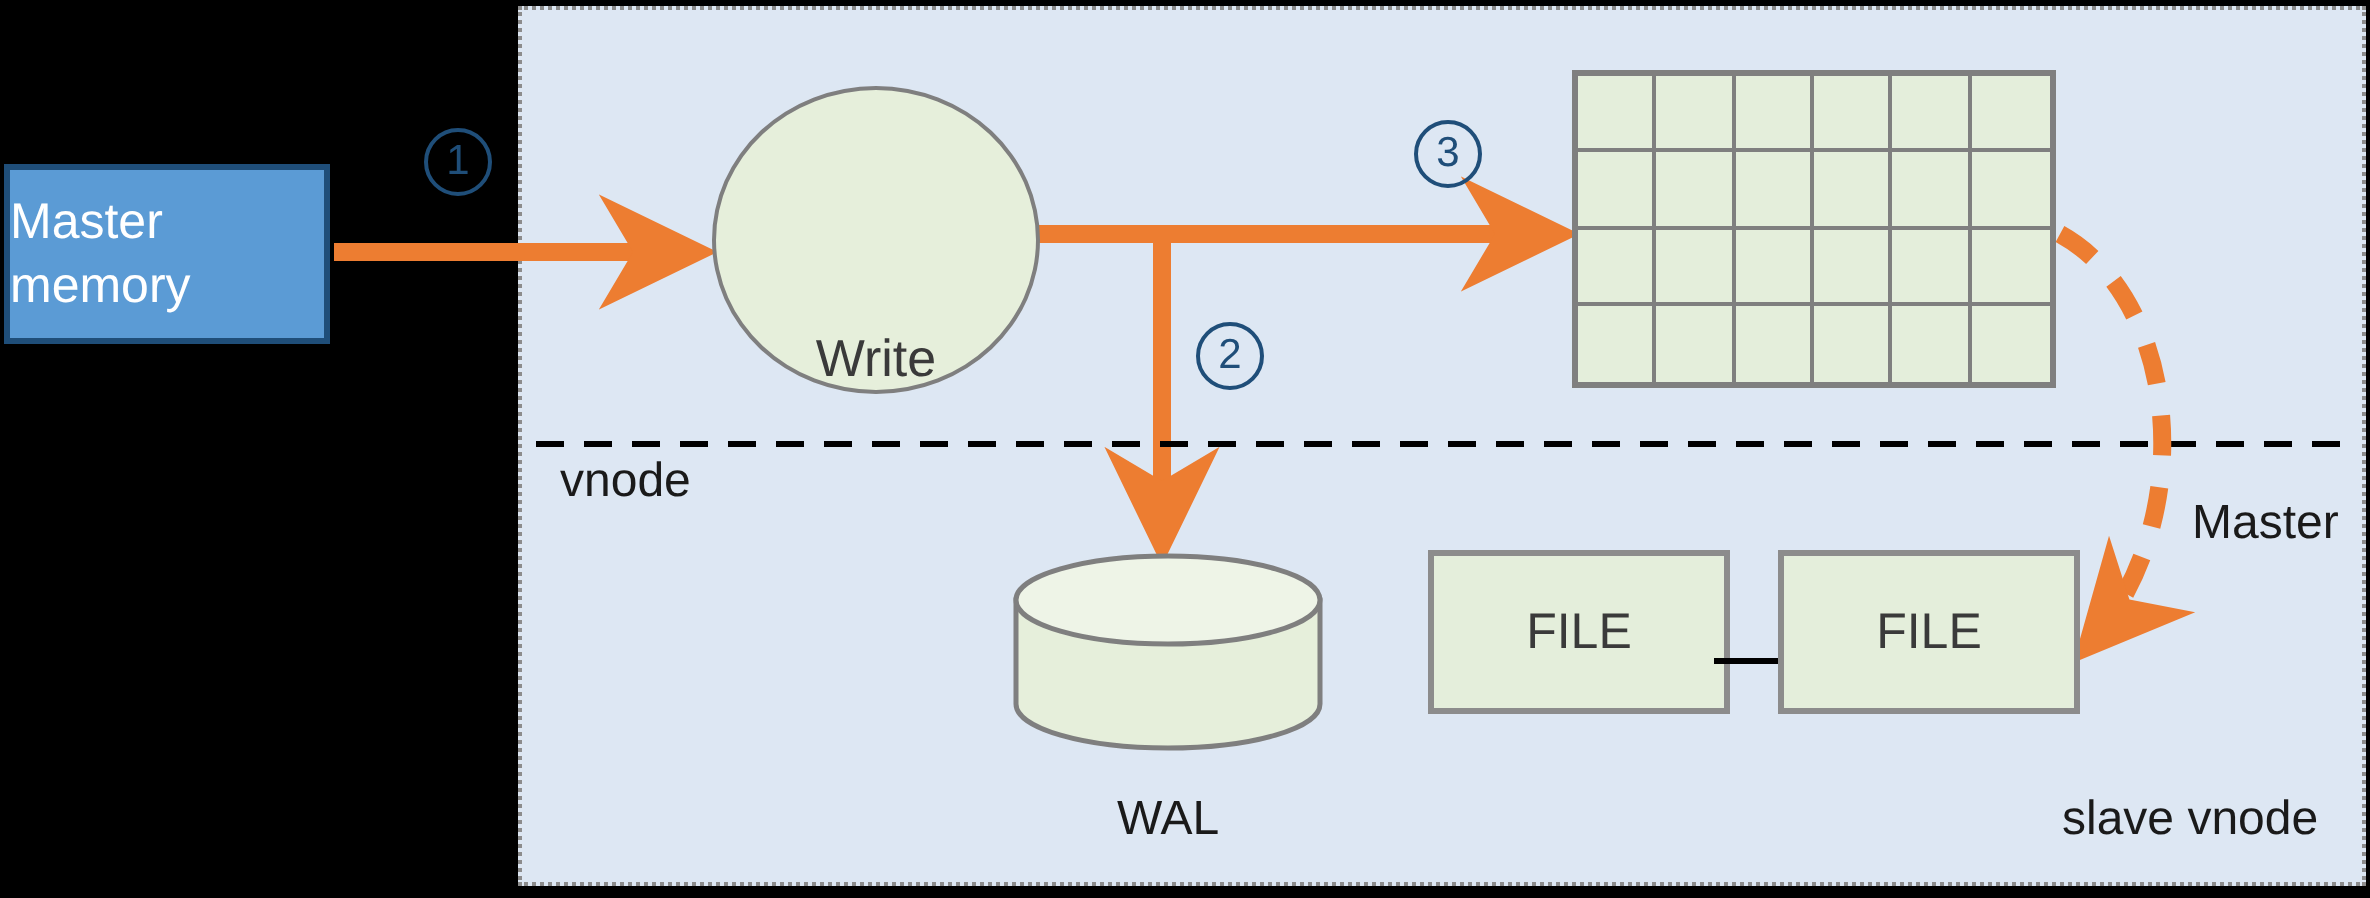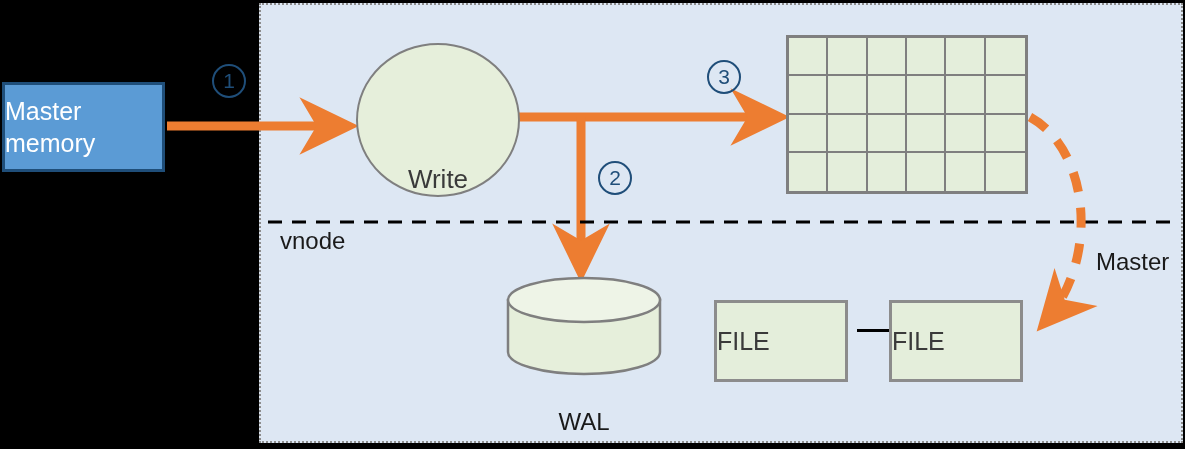--- a/index.html
+++ b/index.html
@@ -89,34 +89,34 @@
   #memtable-grid .cell:nth-child(6n) { border-right: none; }
   #memtable-grid .cell:nth-child(n+19) { border-bottom: none; }
   #wal-label {
     position: absolute;
     left: 508px;
     top: 396px;
     width: 152px;
     text-align: center;
     color: #1a1a1a;
     font-size: 24px;
-    margin-top: 12px;
   }
 
   
   .file-box {
     position: absolute;
-    top: 300px;
-    width: 134px;
+    top: 275px;
+    width: 151px;
     height: 82px;
     background: #e4eedb;
     border: 3px solid #8c8c8c;
     box-sizing: border-box;
     display: flex;
     align-items: center;
+    justify-content: center;
     color: #3a3a3a;
     font-size: 25px;
   }
   #file-box-1 { left: 714px; }
   #file-box-2 { left: 889px; }
   #file-link {
     position: absolute;
     left: 857px;
     top: 329px;
     width: 32px;
@@ -240,20 +240,21 @@
   </div>
   <div id="file-link"></div>
   <div id="file-box-2" class="file-box">
     <span>FILE</span>
   </div>
 
   <div id="disk-label" class="plain-label">vnode</div>
 
   <div id="flush-label" class="plain-label">Master</div>
 
+  <div id="slave-label" class="plain-label">slave vnode</div>
 
   <div id="step-1" class="step-circle">
     <span>1</span>
   </div>
   <div id="step-2" class="step-circle">
     <span>2</span>
   </div>
   <div id="step-3" class="step-circle">
     <span>3</span>
   </div>

